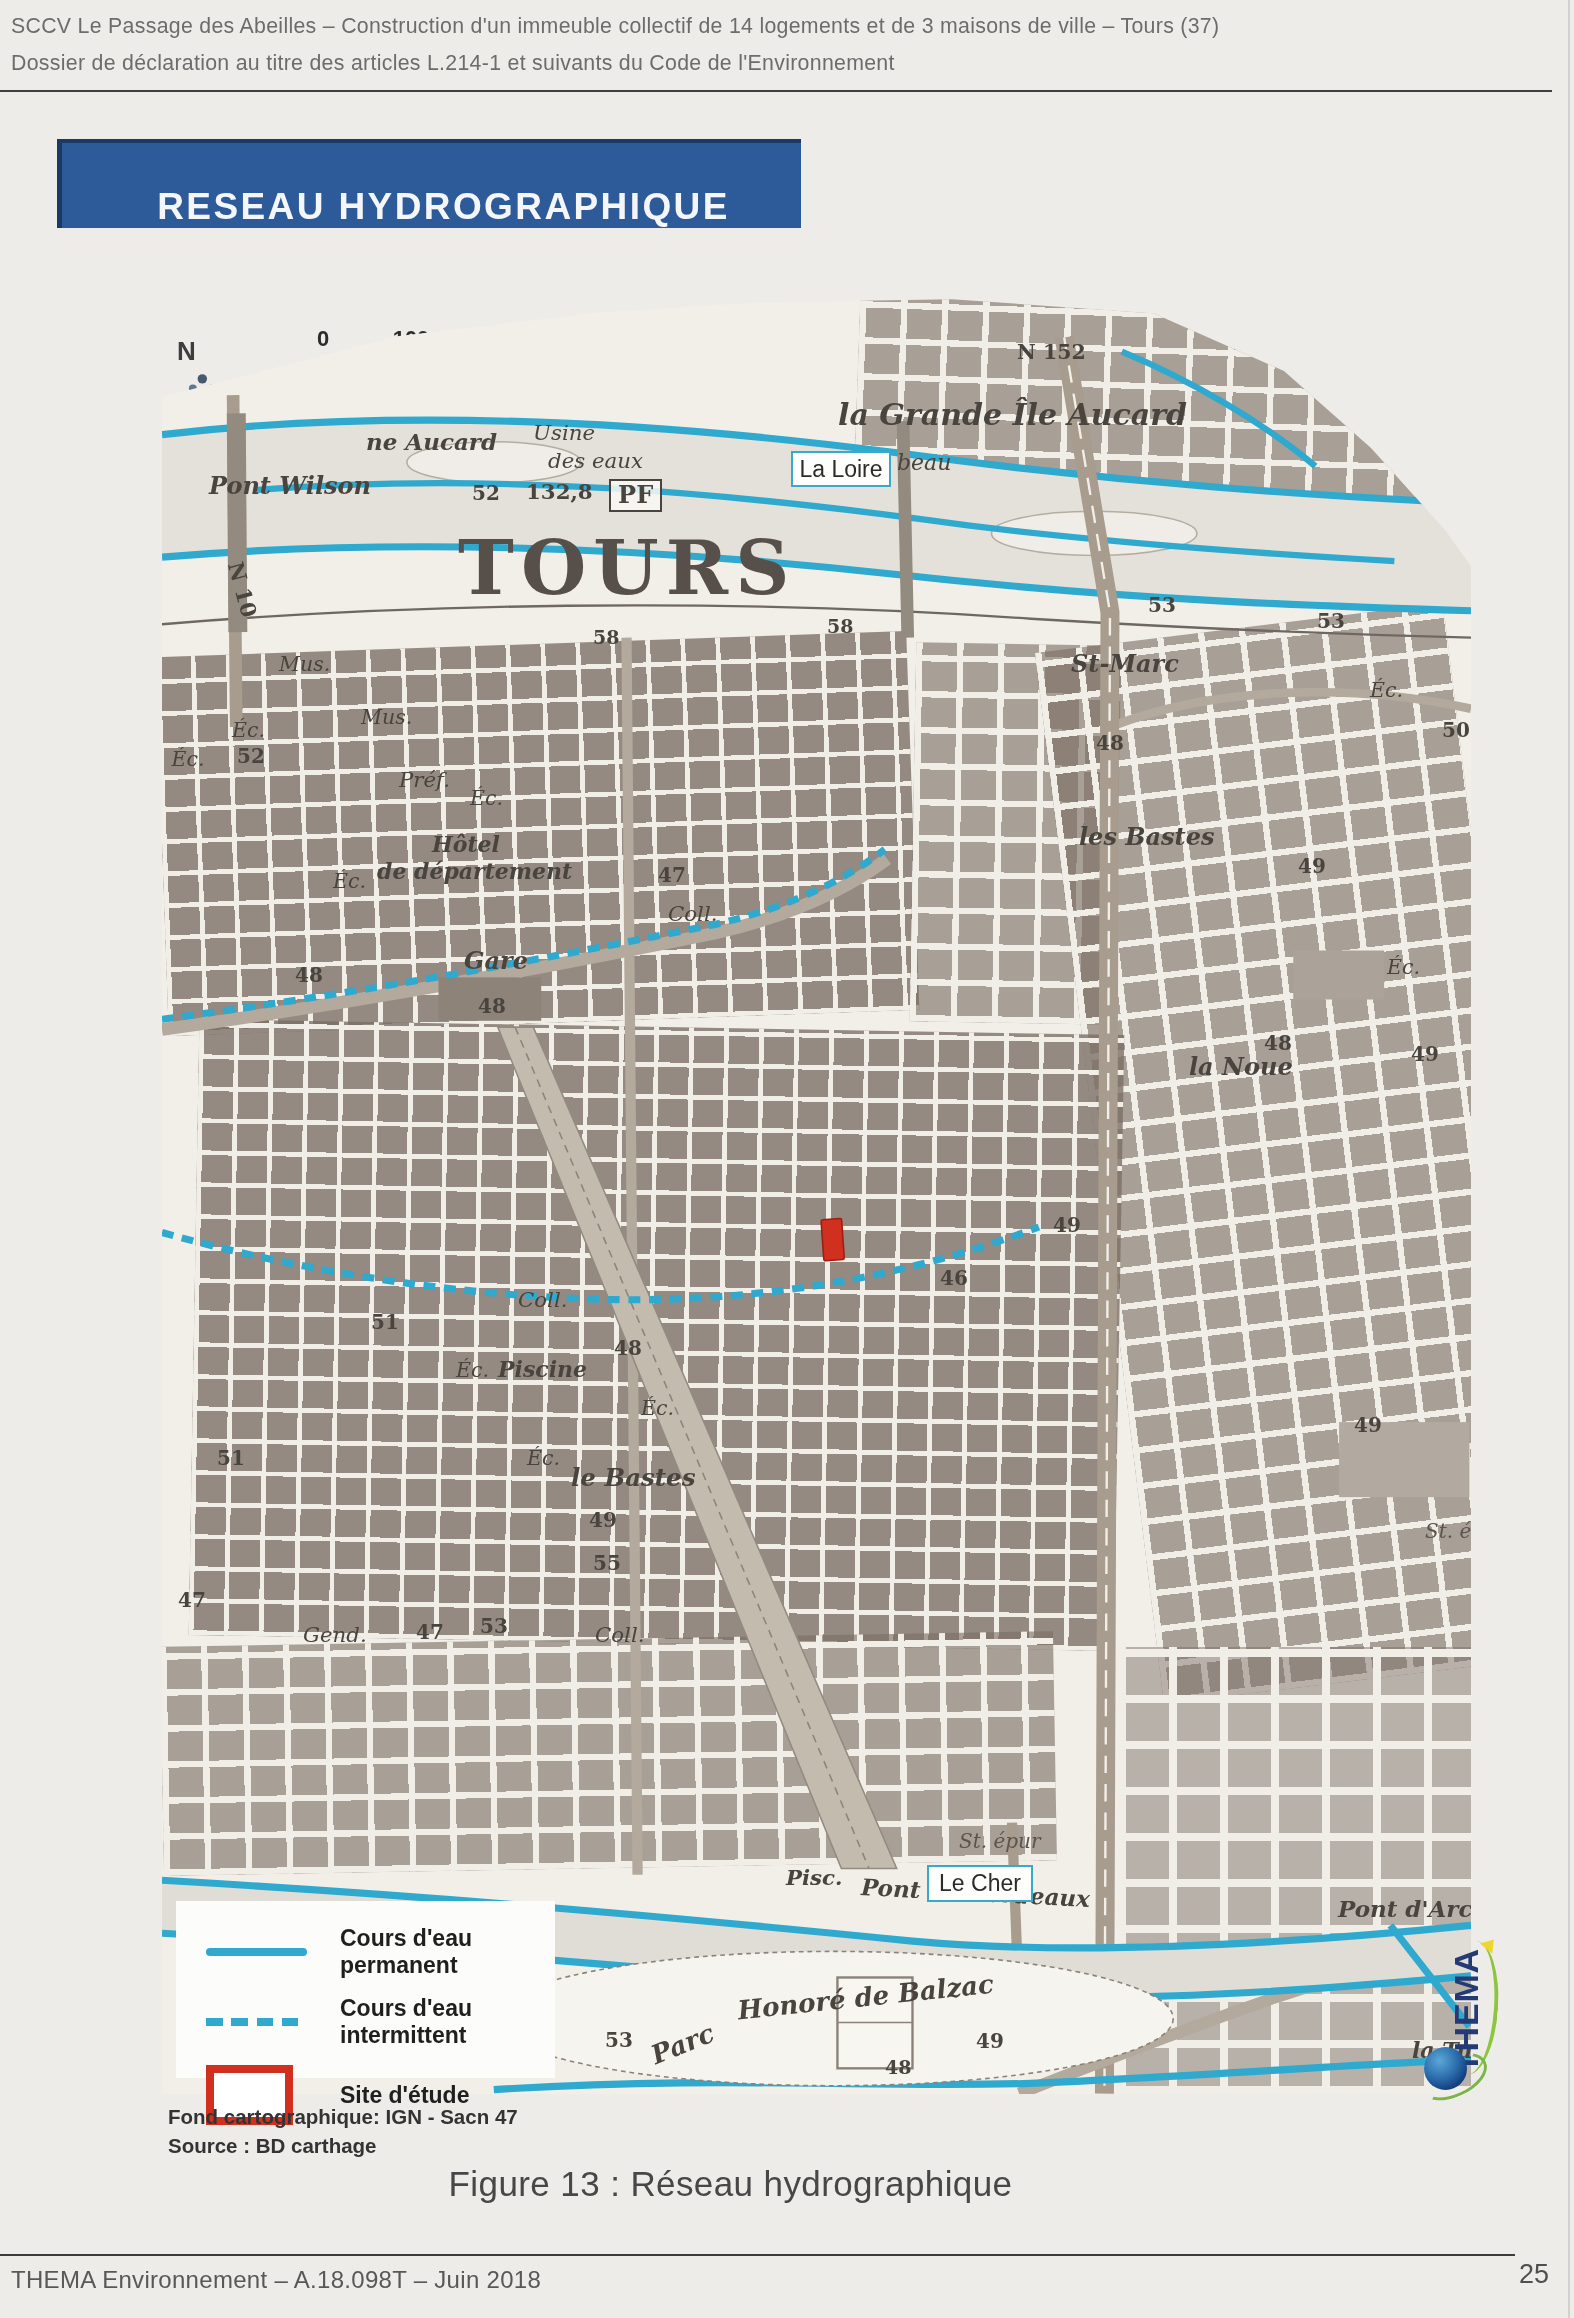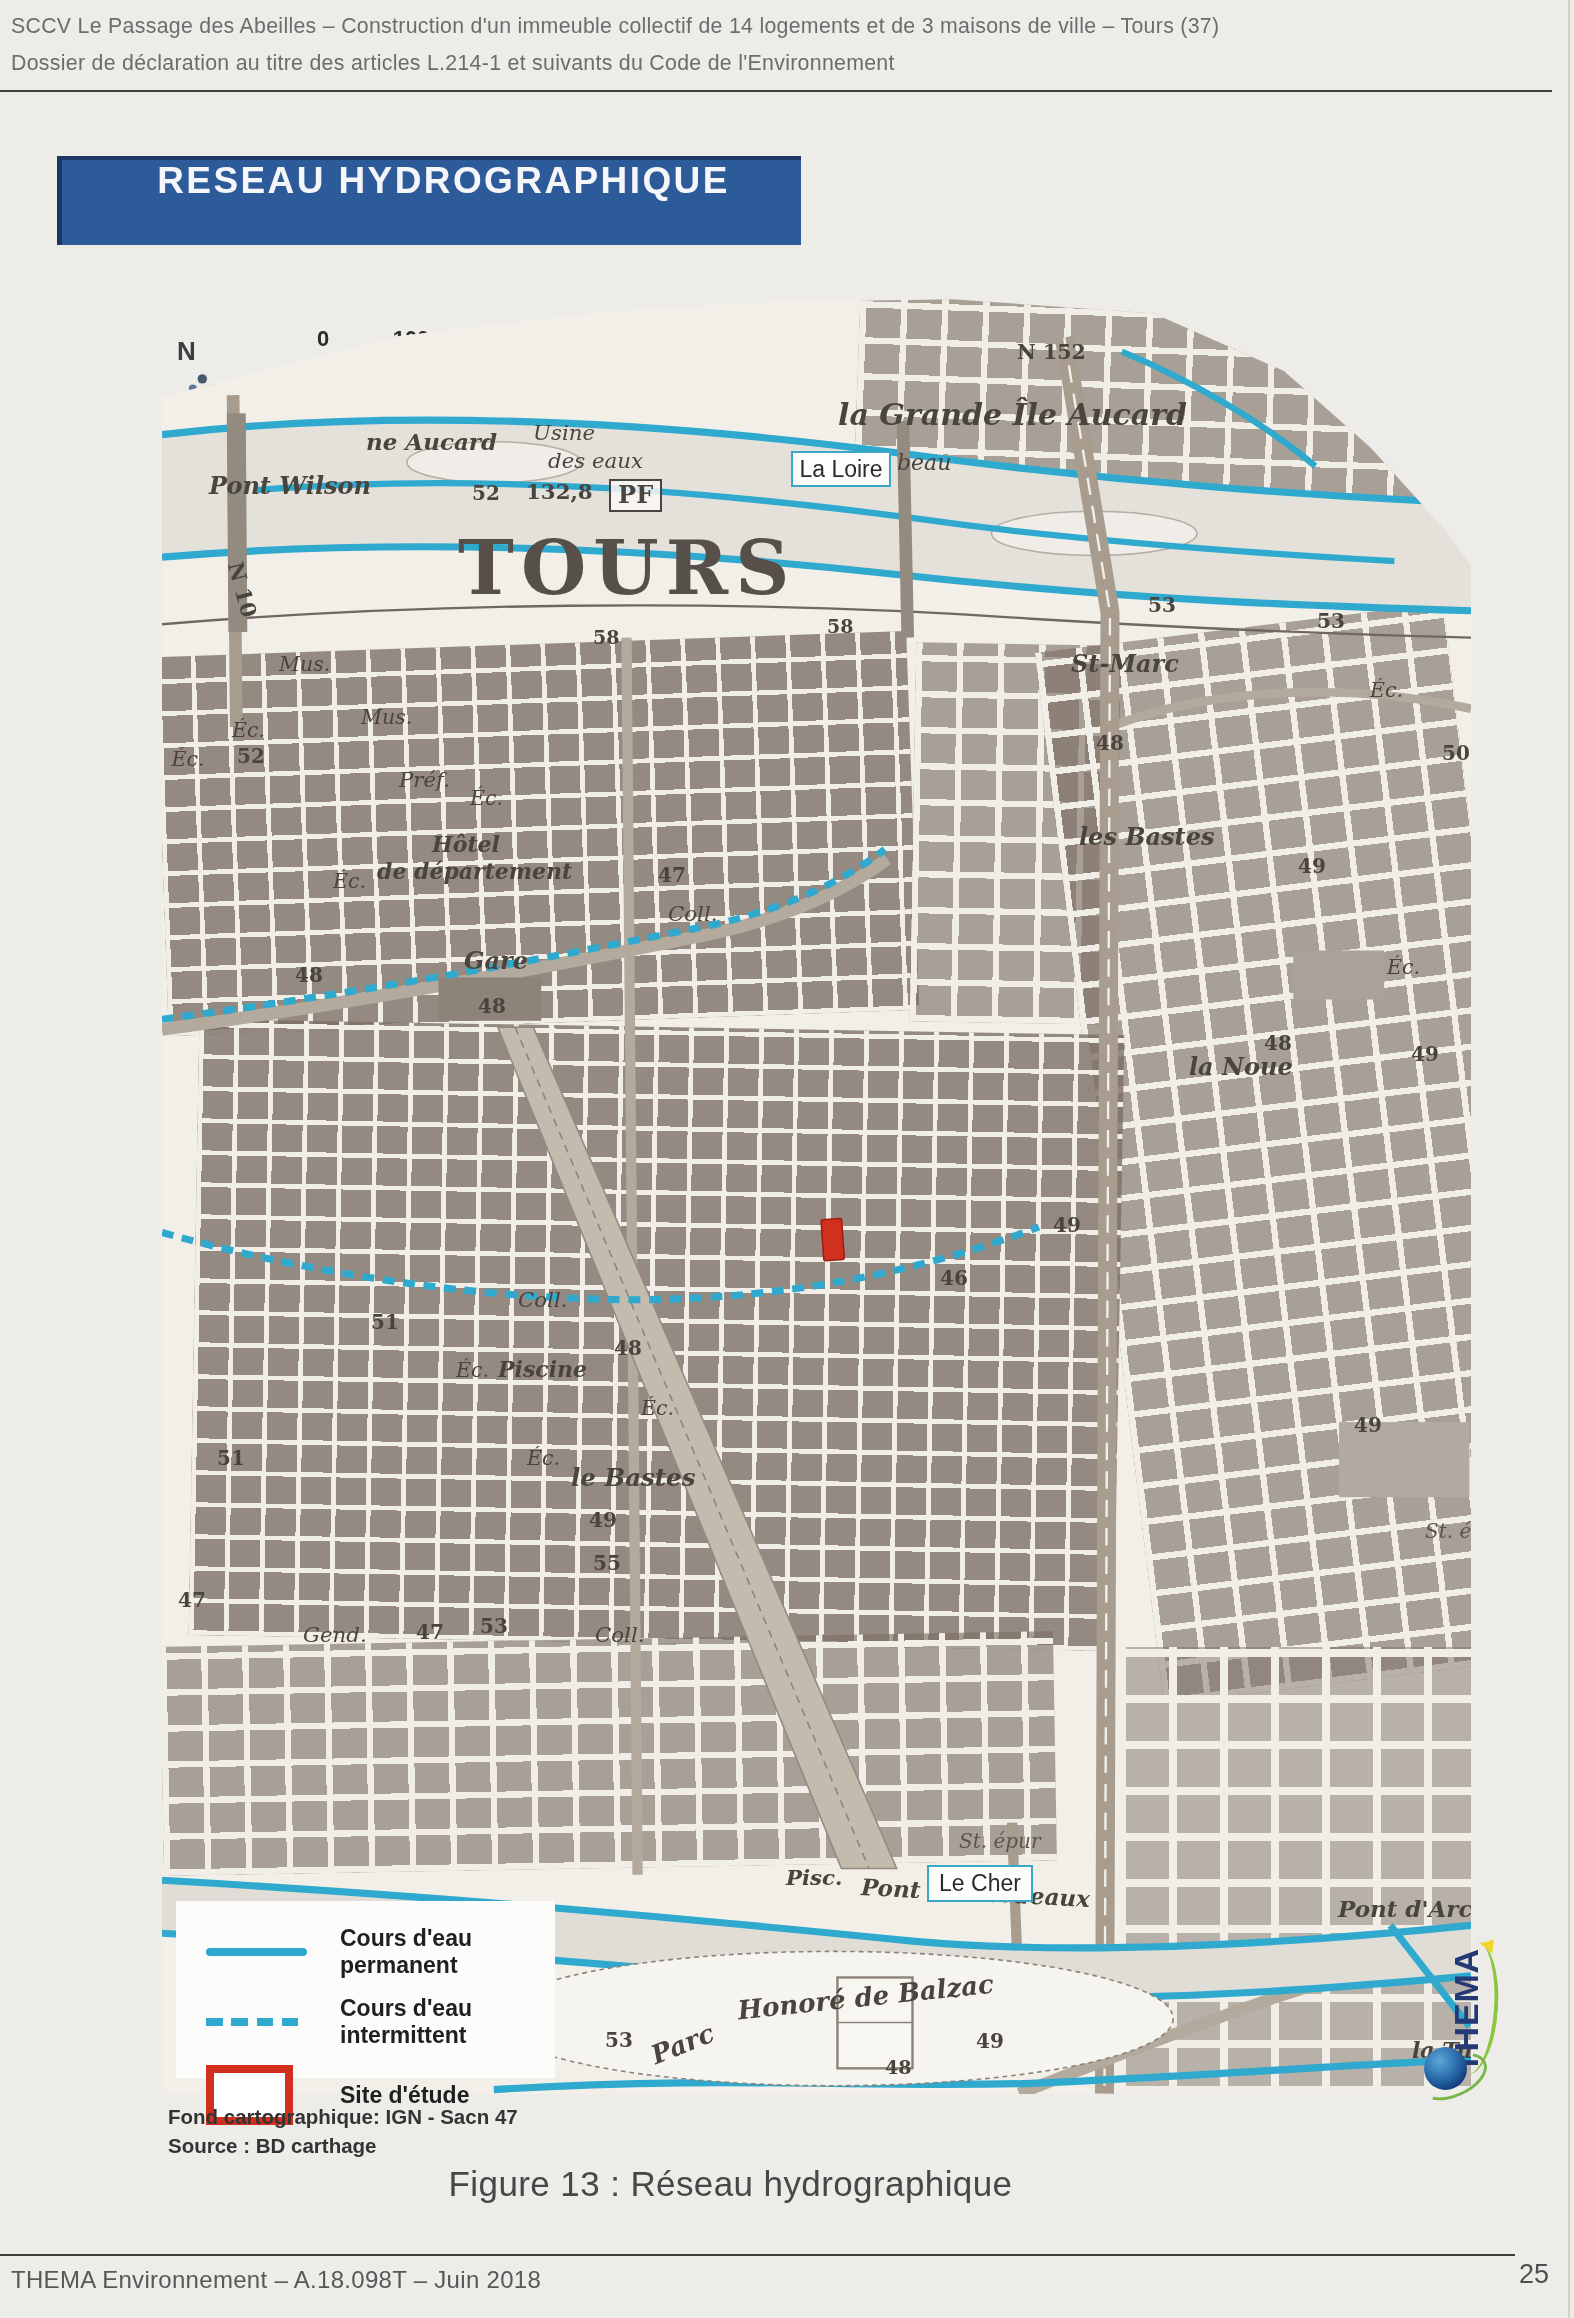--- a/index.html
+++ b/index.html
@@ -7,23 +7,23 @@
   .page{position:relative;width:1575px;height:2319px;background:#eeece9;overflow:hidden;}
   .scan-edge{position:absolute;right:4.7px;top:0;width:2.4px;height:100%;background:#d3d1cd;}
 
   
   .hdr-line{position:absolute;left:11px;color:#6c6c6c;font-size:21.3px;letter-spacing:0.3px;white-space:nowrap;}
   .hdr-l1{top:14.2px;}
   .hdr-l2{top:51px;}
   .hdr-rule{position:absolute;left:0;top:90px;width:1552px;height:2.4px;background:#3f3f3f;}
 
   
-  .banner{position:absolute;left:57px;top:156px;width:744px;height:89px;background:#2d5a99;
+  .banner{position:absolute;left:57px;top:139px;width:744px;height:89px;background:#2d5a99;
     border-top:4.7px solid #1b3866;border-left:5.5px solid #1b3866;box-sizing:border-box;
-    display:flex;align-items:flex-start;justify-content:center;padding-left:24px;}
+    display:flex;align-items:flex-end;justify-content:center;padding-left:24px;}
   .banner span{color:#f4f6fa;font-size:37px;font-weight:bold;letter-spacing:2.4px;}
 
   
   .compass{position:absolute;left:166px;top:336px;width:75px;height:186px;}
   .compass .n{position:absolute;left:11px;top:0;font-size:26px;font-weight:bold;color:#3e3e3e;}
 
   
   .scalebar{position:absolute;left:315px;top:326px;width:411px;height:63px;}
   .sb-tick{position:absolute;top:0;transform:translateX(-50%);font-size:22px;font-weight:bold;color:#2c2c2c;font-family:"Liberation Sans",sans-serif;}
   .sb-bar{position:absolute;left:8px;top:32px;width:356px;height:20.5px;border:1.6px solid #2e2a26;box-sizing:border-box;background:#fff;}
@@ -224,21 +224,21 @@
         <div class="lbl bit" style="left: 676px; top: 104px; font-size: 30px;">la Grande Île Aucard</div>
         <div class="lbl num" style="left: 855px; top: 46px; font-size: 20.5px;">N 152</div>
         <div class="lbl num" style="left: 986px; top: 299px; font-size: 20px;">53</div>
         <div class="lbl num" style="left: 1155px; top: 315px; font-size: 20px;">53</div>
         <div class="lbl num" style="left: 431px; top: 332px; font-size: 19px;">58</div>
         <div class="lbl num" style="left: 665px; top: 321px; font-size: 19px;">58</div>
         <div class="lbl it" style="left: 735px; top: 156px; font-size: 22px;">beau</div>
         <div class="lbl bit" style="left: 909px; top: 356px; font-size: 24px;">St-Marc</div>
         <div class="lbl bit" style="left: 917px; top: 529px; font-size: 24px;">les Bastes</div>
         <div class="lbl bit" style="left: 1027px; top: 759px; font-size: 24px;">la Noue</div>
-        <div class="lbl num" style="left: 1280px; top: 447px; font-size: 20px;">50</div>
+        <div class="lbl num" style="left: 1280px; top: 424px; font-size: 20px;">50</div>
         <div class="lbl num" style="left: 934px; top: 437px; font-size: 20px;">48</div>
         <div class="lbl num" style="left: 1136px; top: 560px; font-size: 20px;">49</div>
         <div class="lbl it" style="left: 1208px; top: 384px; font-size: 20.5px;">Éc.</div>
         <div class="lbl it" style="left: 1225px; top: 661px; font-size: 20.5px;">Éc.</div>
         <div class="lbl it" style="left: 237px; top: 473px; font-size: 21.3px;">Préf.</div>
         <div class="lbl it" style="left: 308px; top: 492px; font-size: 20.5px;">Éc.</div>
         <div class="lbl bit" style="left: 270px; top: 537px; font-size: 22px;">Hôtel</div>
         <div class="lbl bit" style="left: 215px; top: 564px; font-size: 22px;">de département</div>
         <div class="lbl it" style="left: 171px; top: 575px; font-size: 20.5px;">Éc.</div>
         <div class="lbl it" style="left: 117px; top: 358px; font-size: 20.5px;">Mus.</div>

